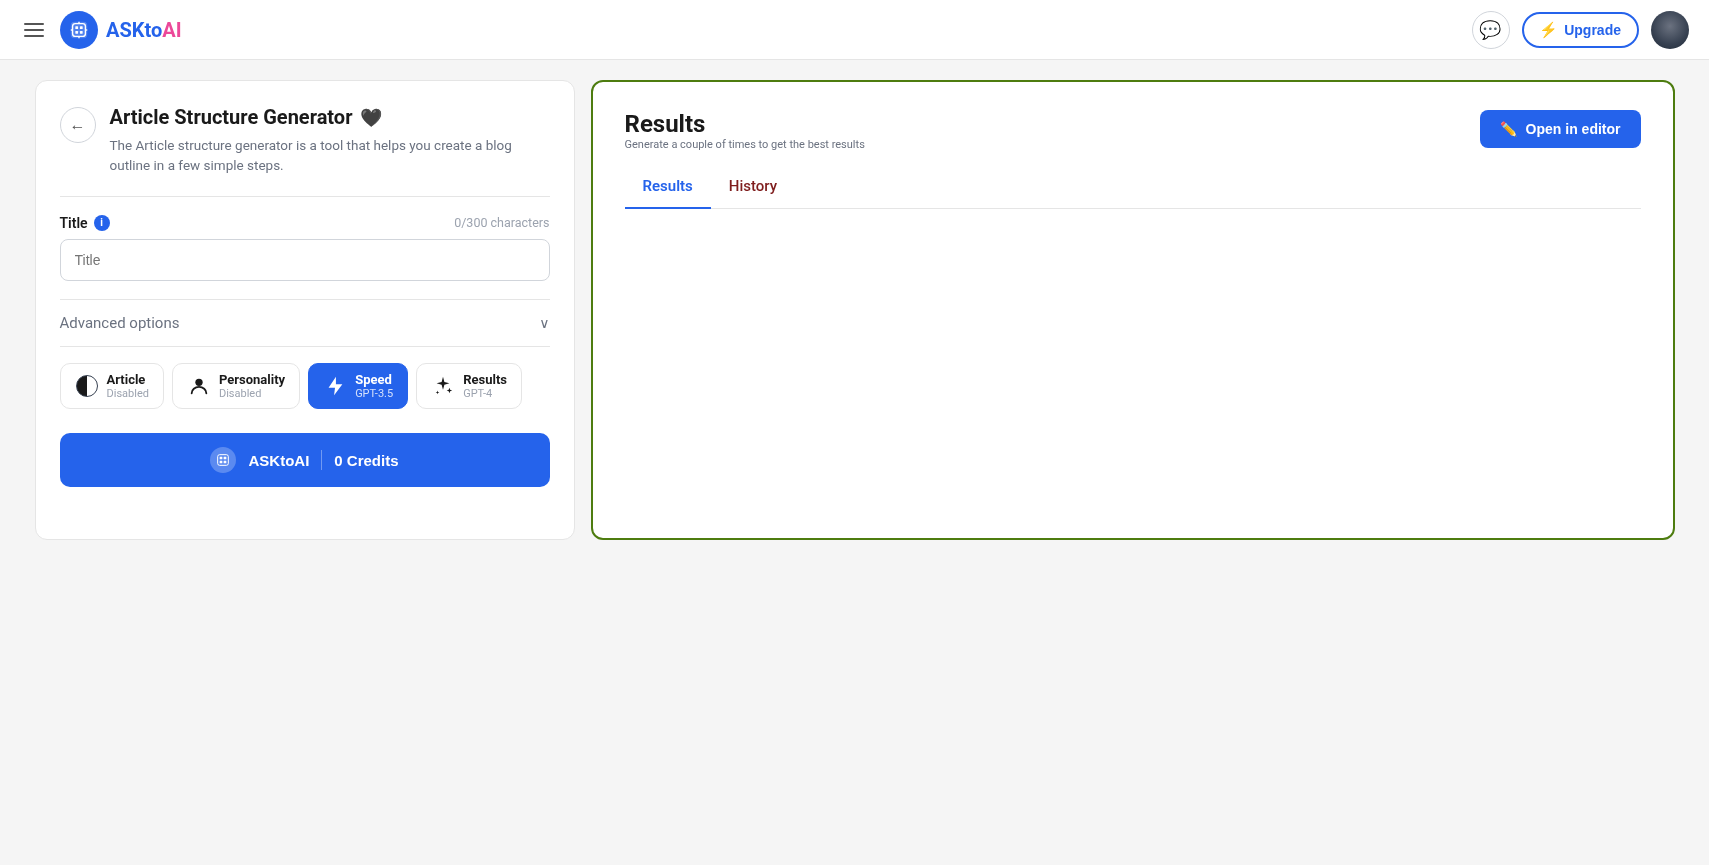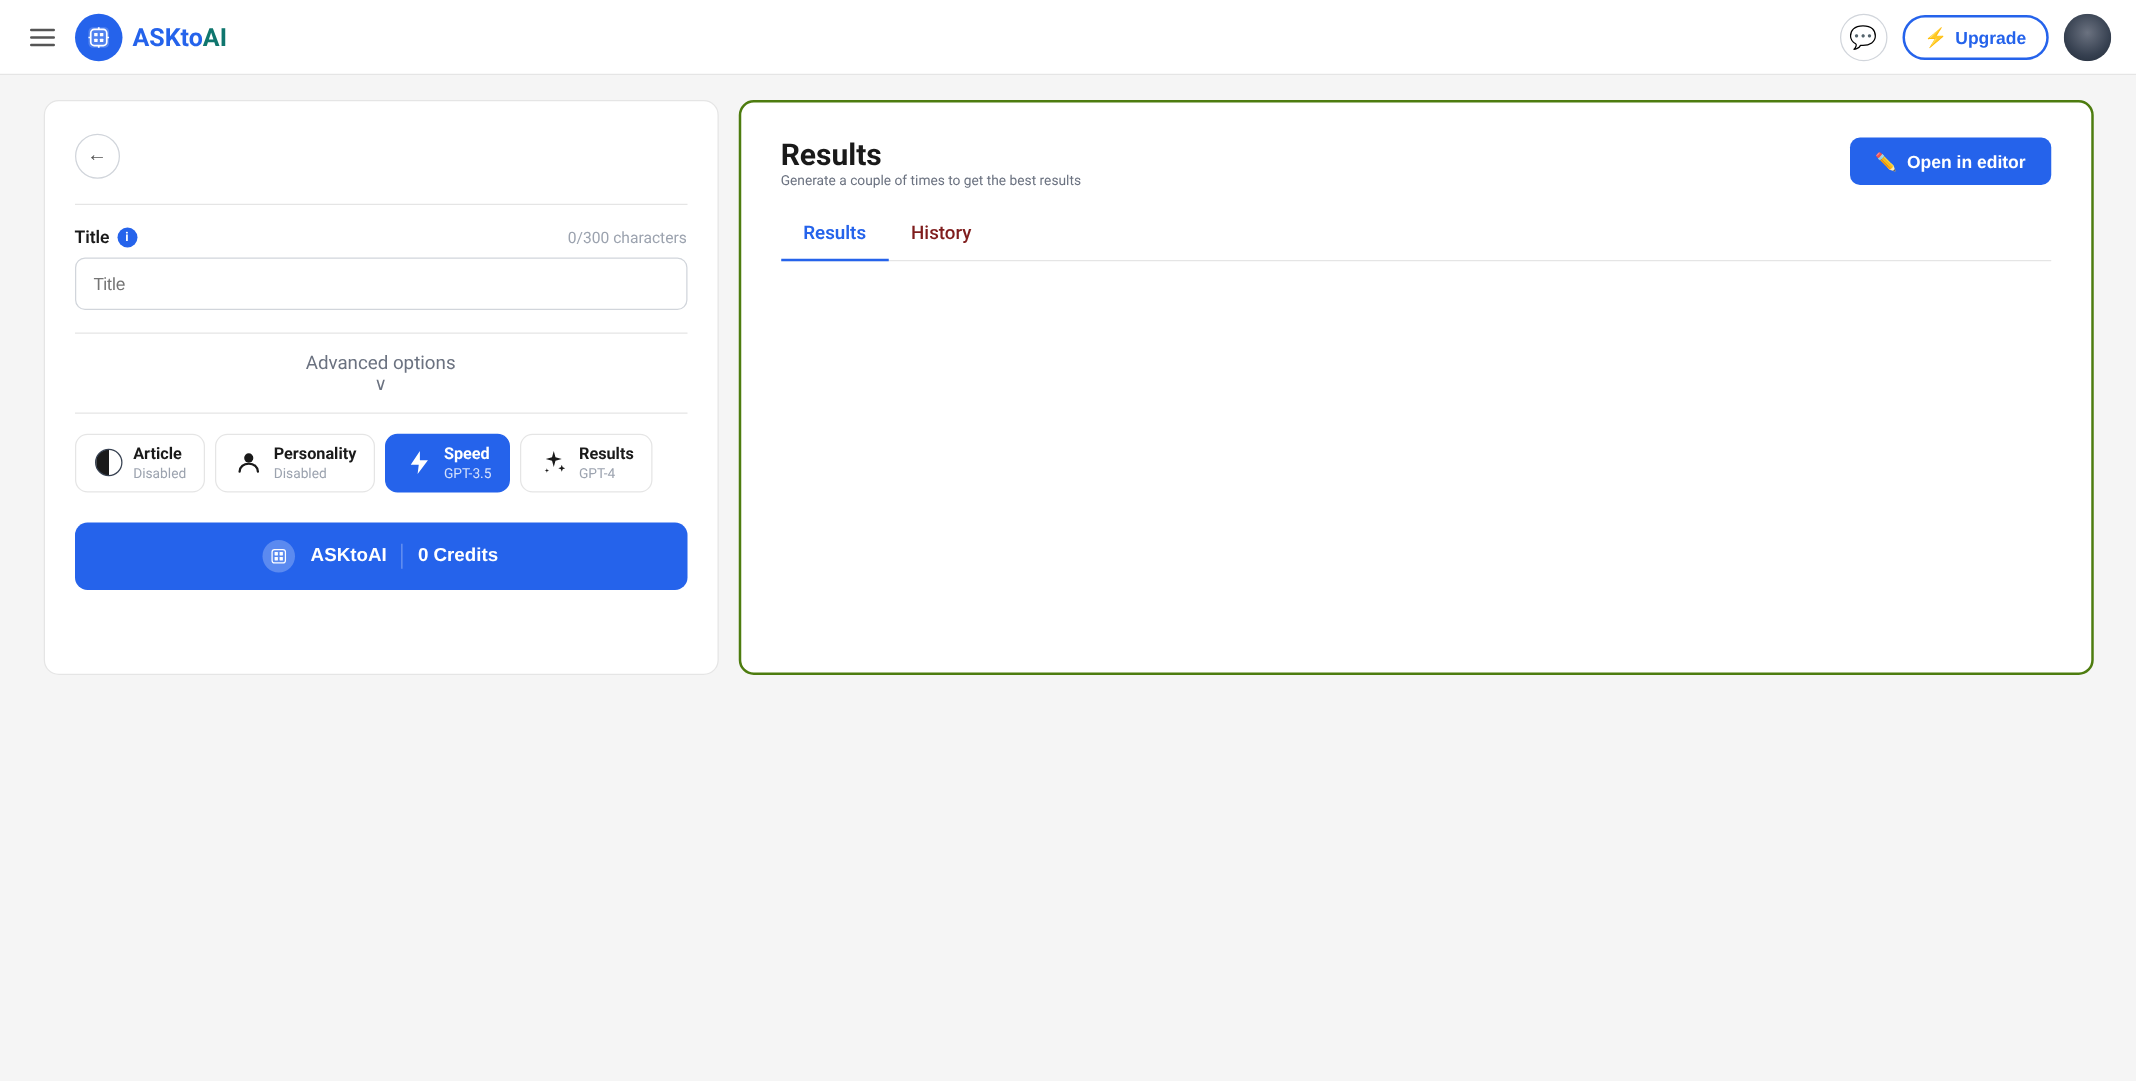--- a/index.html
+++ b/index.html
@@ -228,21 +228,20 @@
 
     .advanced-options-row {
       display: flex;
       align-items: center;
       justify-content: space-between;
       padding: 14px 0;
       cursor: pointer;
       border-top: 1px solid #e5e5e5;
       border-bottom: 1px solid #e5e5e5;
       margin: 18px 0 0;
-      flex-direction: column;
     }
     .advanced-label {
       font-size: 15px;
       color: #6b7280;
     }
     .chevron-icon {
       font-size: 14px;
       color: #6b7280;
     }
 
@@ -425,21 +424,21 @@
           <rect x="13" y="8" width="3" height="3" rx="0.5" fill="white"></rect>
           <rect x="8" y="13" width="3" height="3" rx="0.5" fill="white"></rect>
           <rect x="13" y="13" width="3" height="3" rx="0.5" fill="white"></rect>
           <line x1="12" y1="3" x2="12" y2="5" stroke="white" stroke-width="1.5"></line>
           <line x1="12" y1="19" x2="12" y2="21" stroke="white" stroke-width="1.5"></line>
           <line x1="3" y1="12" x2="5" y2="12" stroke="white" stroke-width="1.5"></line>
           <line x1="19" y1="12" x2="21" y2="12" stroke="white" stroke-width="1.5"></line>
         </svg>
       </div>
       <span class="logo-text">
-        <span>ASK</span><span>to</span><span style="color:#0f766e">AI</span>
+        <span>ASK</span><span>to</span><span style="color:#ec4899">AI</span>
       </span>
     </div>
   </div>
   <div class="header-right">
     <button class="chat-btn">
       <span>💬</span>
     </button>
     <button class="upgrade-btn">
       <span class="bolt">⚡</span>
       <span>Upgrade</span>
@@ -452,20 +451,27 @@
 
 <div class="main-content">
 
   <div class="left-panel">
     <div class="left-panel-inner">
       
       <div class="tool-header">
         <button class="back-btn">
           <span>←</span>
         </button>
+        <div class="tool-info">
+          <h2>
+            <span>Article Structure Generator</span>
+            <span class="heart-icon">🖤</span>
+          </h2>
+          <p>The Article structure generator is a tool that helps you create a blog outline in a few simple steps.</p>
+        </div>
       </div>
 
       <div class="divider"></div>
 
       
       <div class="field-label-row">
         <label class="field-label">
           <span>Title</span>
           <span class="info-badge">i</span>
         </label>

